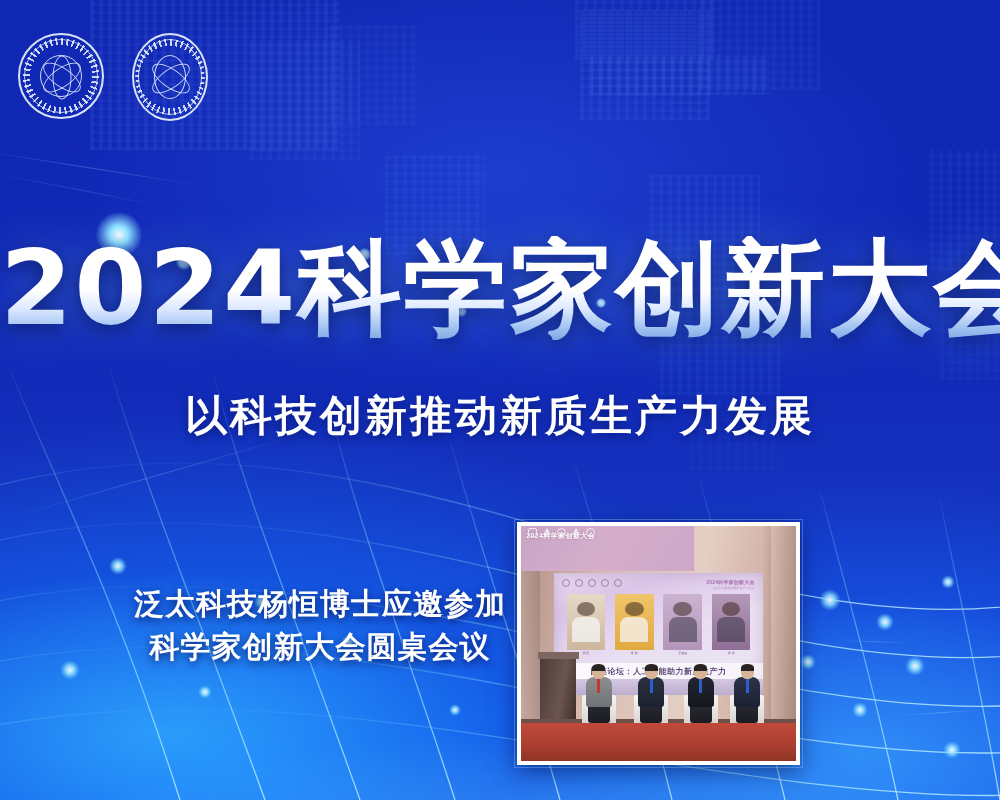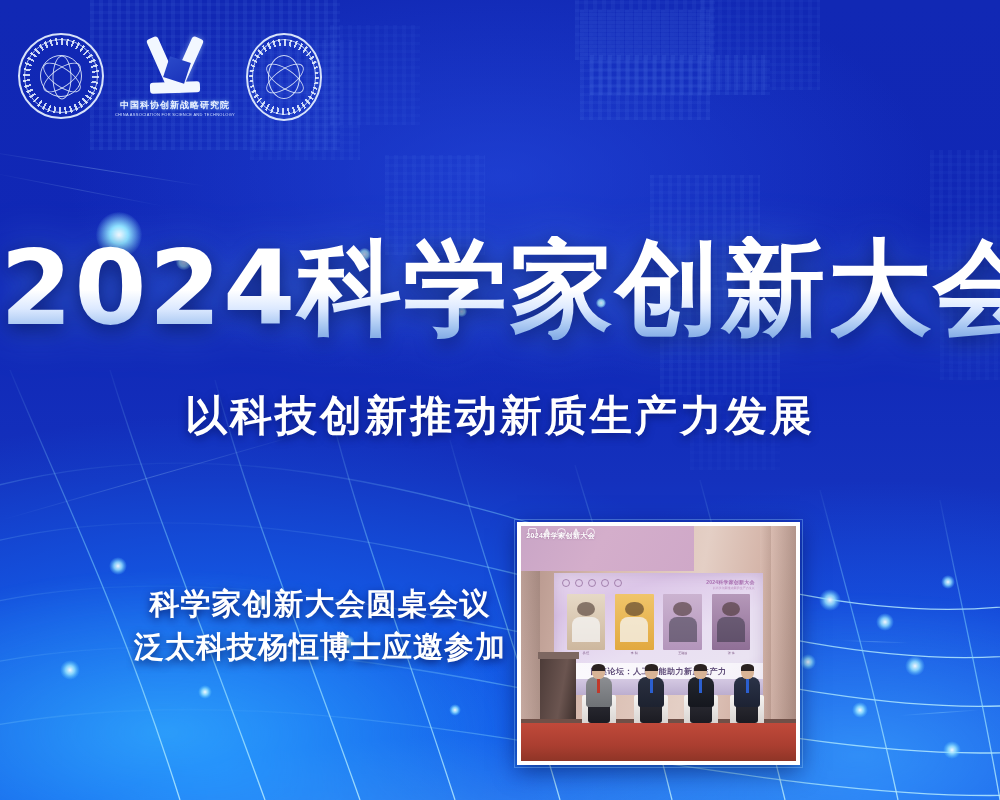--- a/index.html
+++ b/index.html
@@ -257,47 +257,37 @@
     <div class="seal">
       <div class="ring"></div>
       <div class="ring2"></div>
       <div class="txtring"></div>
       <div class="core"></div>
       <div class="atom a"></div>
       <div class="atom b"></div>
       <div class="atom c"></div>
     </div>
 
-    <div class="tri">
-      <div class="trimark">
-        <div class="t1"></div>
-        <div class="t2"></div>
-        <div class="t3"></div>
-        <div class="cut"></div>
-      </div>
-      <div class="tname">中国科协创新战略研究院</div>
-      <div class="tsub">CHINA ASSOCIATION FOR SCIENCE AND TECHNOLOGY</div>
-    </div>
 
     <div class="seal oval">
       <div class="ring"></div>
       <div class="ring2"></div>
       <div class="txtring"></div>
       <div class="core"></div>
       <div class="atom a"></div>
       <div class="atom b"></div>
     </div>
   </div>
 
   <div class="title">2024科学家创新大会</div>
   <div class="subtitle">以科技创新推动新质生产力发展</div>
 
   <div class="caption">
+    <div>泛太科技杨恒博士应邀参加</div>
     <div>科学家创新大会圆桌会议</div>
-    <div>泛太科技杨恒博士应邀参加</div>
   </div>
 
   <div class="photo">
     <div class="photo-inner">
 
       <div class="room-wall"></div>
       <div class="wall-panel" style="left:0;top:0;width:7%;height:100%;"></div>
       <div class="wall-panel" style="right:0;top:0;width:9%;height:100%;"></div>
       <div class="wall-panel" style="right:9%;top:0;width:4%;height:84%;opacity:.6;"></div>
 

